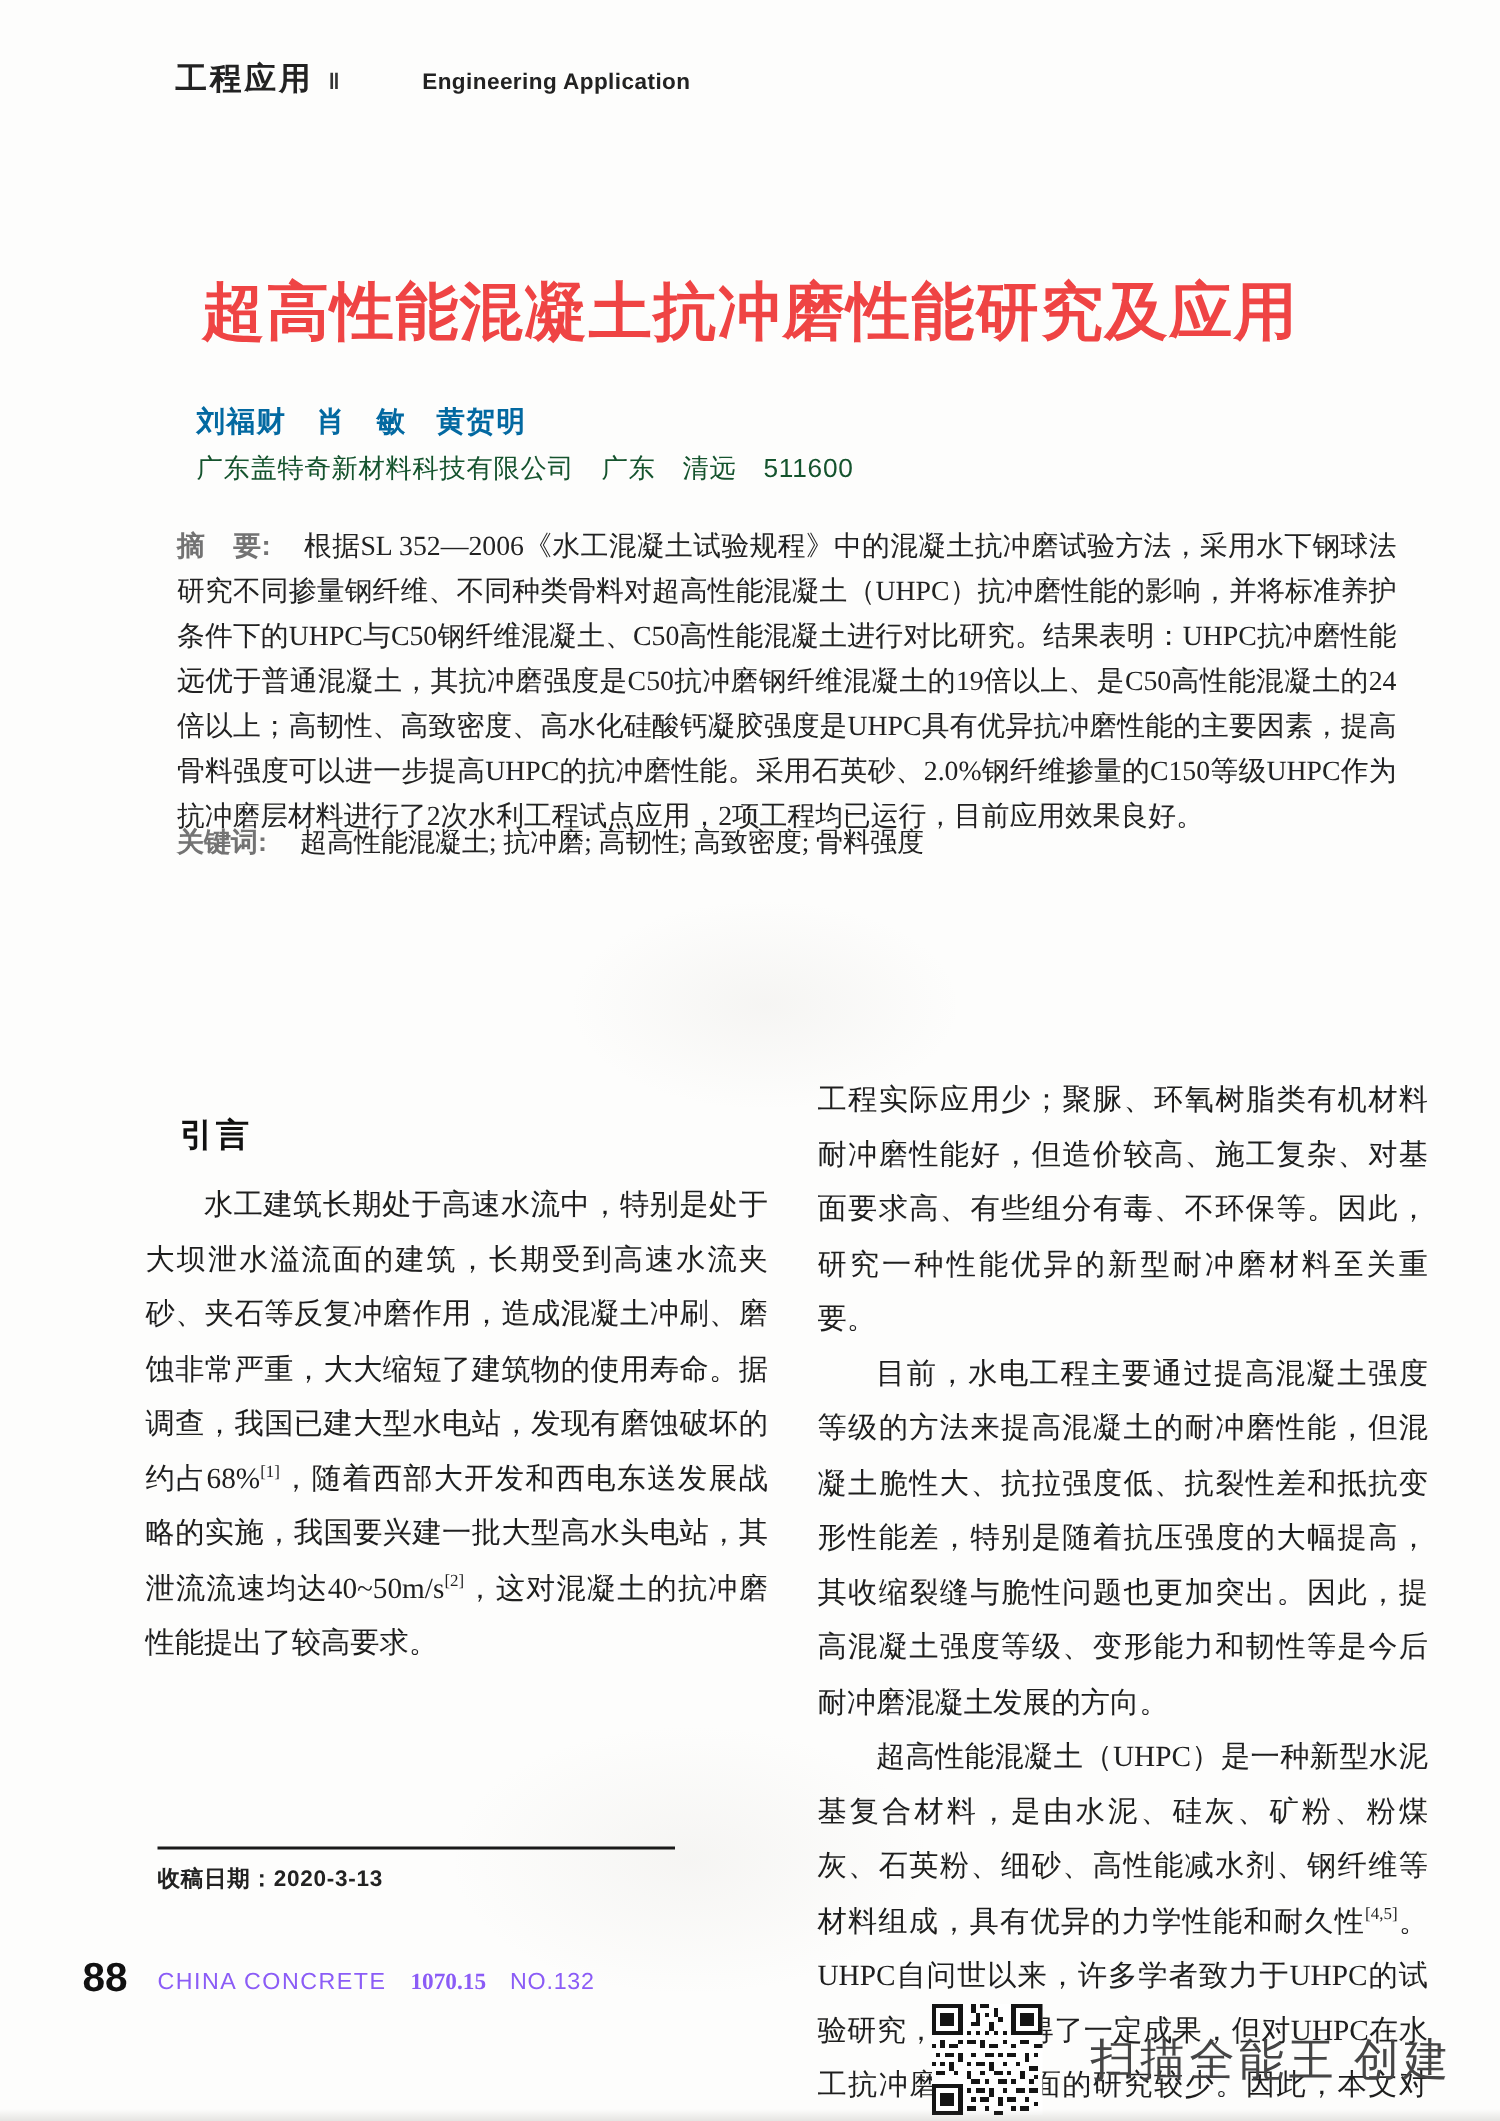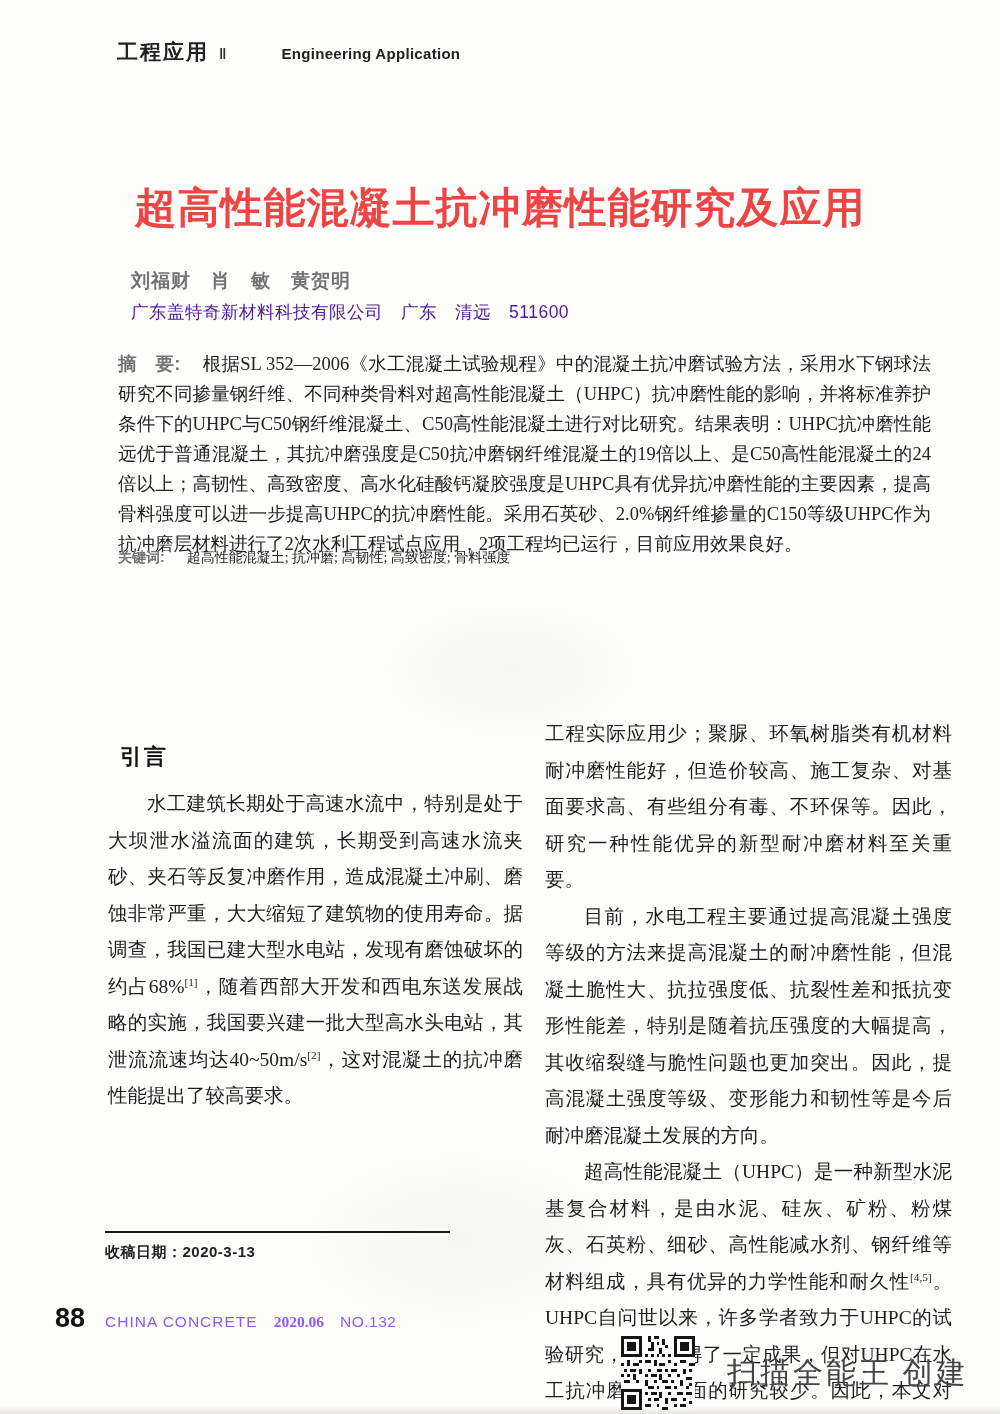--- a/index.html
+++ b/index.html
@@ -35,51 +35,51 @@
 
   .paper-title {
     position:absolute; left:0; top:180px; width:100%;
     text-align:center;
     font-family:"Liberation Sans", sans-serif;
     font-weight:bold; font-size:42px; letter-spacing:1px; color:#ef4444;
   }
   .authors {
     position:absolute; left:131px; top:268px;
     font-family:"Liberation Sans", sans-serif;
-    font-size:19px; font-weight:bold; color:#737373; letter-spacing:1px;
+    font-size:19px; font-weight:bold; color:#0369a1; letter-spacing:1px;
   }
   .affiliation {
     position:absolute; left:131px; top:300px;
     font-family:"Liberation Sans", sans-serif;
-    font-size:17.5px; color:#4c1d95; letter-spacing:0.5px;text-align:right;
+    font-size:17.5px; color:#14532d; letter-spacing:0.5px;text-align:right;
   }
 
   .abstract {
     position:absolute; left:118px; top:349px; width:813px;
     font-size:18.5px; line-height:30px; text-align:justify; color:#222;
   }
   .abstract .label, .keywords .label {
     font-family:"Liberation Sans", sans-serif; font-weight:bold; color:#737373;
     margin-right:22px;
   }
   .keywords {
     position:absolute; left:118px; top:549px; width:813px;
-    font-size:14px; color:#222;
+    font-size:18px; color:#222;
   }
 
   .intro-heading {
     position:absolute; left:120px; top:742px;
     font-family:"Liberation Sans", sans-serif;
     font-size:22px; font-weight:bold; color:#111; letter-spacing:2px;
   }
   .col {
     position:absolute;
     font-size:19.5px; line-height:36.5px; text-align:justify; color:#1e1e1e;
   }
-  .col-left  { left:108px; top:786px; width:415px; }
+  .col-left  { left:97px; top:786px; width:415px; }
   .col-right { left:545px; top:716px; width:407px; }
   .col p.indent { text-indent:2em; }
   .col sup { font-size:0.58em; vertical-align:super; line-height:0; }
 
   .received-divider {
     position:absolute; left:105px; top:1231px; width:345px; height:2px;
     background:#1a1a1a;
   }
   .received {
     position:absolute; left:105px; top:1243px;
@@ -143,21 +143,21 @@
     <p class="indent">目前，水电工程主要通过提高混凝土强度等级的方法来提高混凝土的耐冲磨性能，但混凝土脆性大、抗拉强度低、抗裂性差和抵抗变形性能差，特别是随着抗压强度的大幅提高，其收缩裂缝与脆性问题也更加突出。因此，提高混凝土强度等级、变形能力和韧性等是今后耐冲磨混凝土发展的方向。</p>
     <p class="indent">超高性能混凝土（UHPC）是一种新型水泥基复合材料，是由水泥、硅灰、矿粉、粉煤灰、石英粉、细砂、高性能减水剂、钢纤维等材料组成，具有优异的力学性能和耐久性<sup>[4,5]</sup>。UHPC自问世以来，许多学者致力于UHPC的试验研究，并已取得了一定成果，但对UHPC在水工抗冲磨性能方面的研究较少。因此，本文对UHPC抗冲磨性能</p>
   </div>
 
 <div class="received-divider"></div>
 <div class="received">收稿日期：2020-3-13</div>
 
 <div class="footer-pagenum">88</div>
 <div class="footer-journal">
   <span class="name">CHINA CONCRETE</span>
-  <span class="date">2020.06</span>
+  <span class="date">1070.15</span>
   <span class="no">NO.132</span>
 </div>
 
 <div class="watermark">
   <svg class="qr" viewBox="0 0 25 25" shape-rendering="crispEdges">
     <rect x="0" y="0" width="25" height="25" fill="#ffffff"></rect>
     <path fill="#141414" d="M0,0h7v7h-7z M18,0h7v7h-7z M0,18h7v7h-7z"></path>
     <path fill="#ffffff" d="M1,1h5v5h-5z M19,1h5v5h-5z M1,19h5v5h-5z"></path>
     <path fill="#141414" d="M2,2h3v3h-3z M20,2h3v3h-3z M2,20h3v3h-3z"></path>
     <path fill="#141414" d="M9,0h1v2h-1z M11,0h2v1h-2z M14,1h1v2h-1z M10,2h1v2h-1z M12,2h1v1h-1z M9,4h2v1h-2z M13,4h1v2h-1z M15,3h1v1h-1z M8,6h1v1h-1z M10,6h1v1h-1z M12,6h1v1h-1z M14,6h1v1h-1z M16,6h1v1h-1z M0,9h1v1h-1z M2,8h1v2h-1z M4,9h2v1h-2z M6,8h1v1h-1z M8,8h2v1h-2z M11,8h1v2h-1z M13,9h2v1h-2z M16,8h1v1h-1z M18,9h1v1h-1z M20,8h2v1h-2z M23,9h2v1h-2z M1,11h1v1h-1z M3,11h2v1h-2z M6,11h1v2h-1z M9,11h1v1h-1z M12,11h2v1h-2z M15,11h1v1h-1z M17,11h2v1h-2z M21,11h1v2h-1z M23,11h1v1h-1z M0,13h1v1h-1z M2,13h1v1h-1z M4,13h1v2h-1z M8,13h1v1h-1z M10,13h2v1h-2z M13,13h1v2h-1z M16,13h1v1h-1z M19,13h1v1h-1z M22,14h2v1h-2z M1,15h2v1h-2z M5,15h1v1h-1z M8,15h1v2h-1z M11,15h1v1h-1z M14,15h2v1h-2z M17,15h1v1h-1z M20,15h1v2h-1z M23,16h1v1h-1z M9,17h2v1h-2z M12,17h1v1h-1z M15,17h2v1h-2z M18,17h1v1h-1z M22,17h1v1h-1z M8,19h1v1h-1z M10,19h2v1h-2z M13,19h1v2h-1z M16,19h1v1h-1z M19,19h2v1h-2z M22,19h2v1h-2z M9,21h1v1h-1z M11,21h2v1h-2z M15,21h1v2h-1z M17,21h2v1h-2z M21,21h1v1h-1z M23,22h1v1h-1z M8,23h2v1h-2z M12,23h1v1h-1z M14,24h2v1h-2z M18,23h1v1h-1z M20,23h2v1h-2z"></path>

